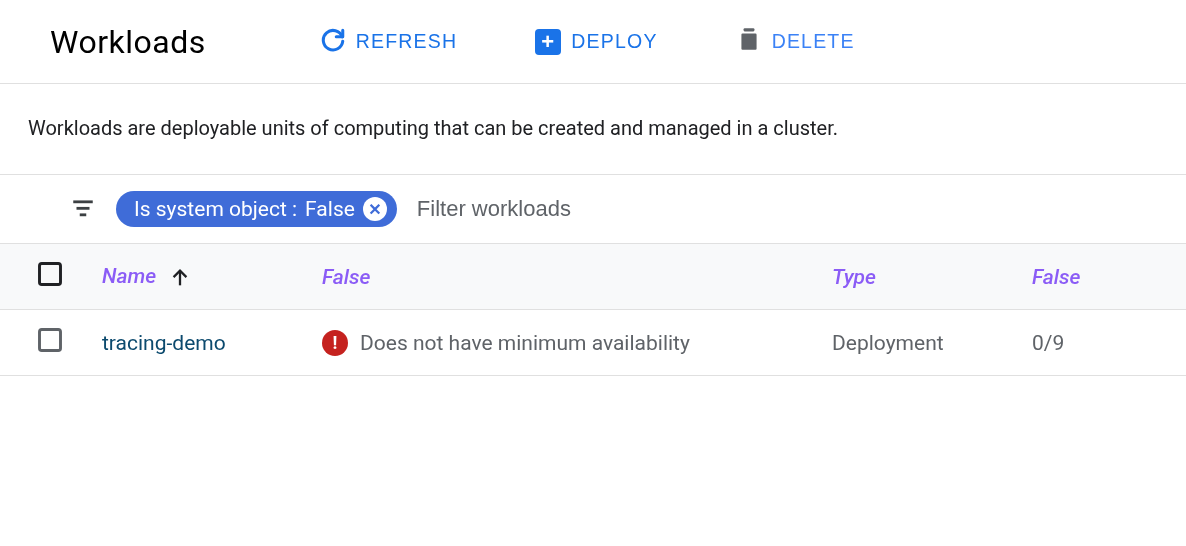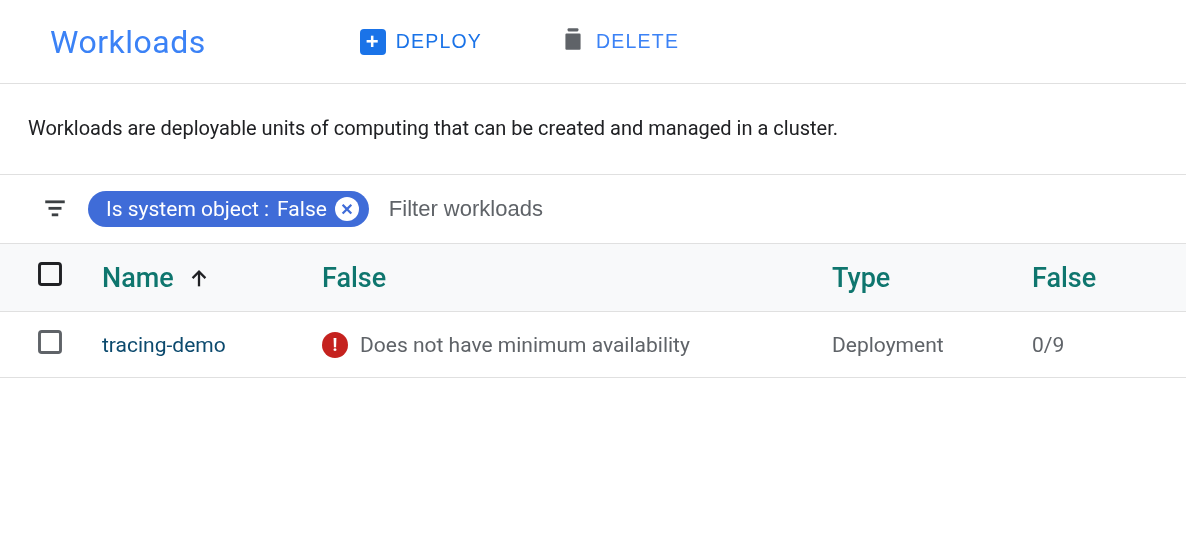--- a/index.html
+++ b/index.html
@@ -18,21 +18,21 @@
       display: flex;
       align-items: center;
       padding: 18px 50px 18px 50px;
       border-bottom: 1px solid #e0e0e0;
       gap: 10px;
     }
     .page-title {
       font-size: 32px;
       font-weight: 400;
       letter-spacing: 0.5px;
-      color: #3b82f6;
+      color: #000000;
       margin-right: 90px;
       text-align: center;
     }
     .toolbar-btn {
       display: inline-flex;
       align-items: center;
       gap: 10px;
       background: none;
       border: none;
       font-size: 19.5px;
@@ -69,20 +69,21 @@
       font-weight: 400;
       line-height: 1.6;
       color: #202124;
     }
 
     .filter-bar {
       display: flex;
       align-items: center;
       gap: 20px;
       padding: 16px 38px 16px 42px;
+      margin-left: 28px;
     }
     .filter-icon-svg { width: 26px; height: 26px; fill: #3c4043; }
     .chip {
       display: inline-flex;
       align-items: center;
       background: #3f6cd8;
       color: #fff;
       border-radius: 22px;
       padding: 6px 10px 6px 18px;
       font-size: 21px;
@@ -116,24 +117,25 @@
       width: 100%;
       border-collapse: collapse;
     }
     .workloads thead tr {
       background: #f8f9fa;
       border-top: 1px solid #e0e0e0;
       border-bottom: 1px solid #e0e0e0;
     }
     .workloads th {
       text-align: left;
-      font-size: 27px;
+      font-size: 21px;
       font-weight: 500;
-      color: #0f766e;
+      color: #8b5cf6;
       padding: 16px 12px;
+      font-style: italic;
     }
     .workloads td {
       font-size: 21px;
       font-weight: 400;
       color: #5f6368;
       padding: 16px 12px;
       border-bottom: 1px solid #e0e0e0;
     }
     .col-check { width: 90px; padding-left: 36px !important; }
     .col-name { width: 220px; }
@@ -157,20 +159,29 @@
       font-size: 18px;
       flex-shrink: 0;
     }
   </style>
 </head>
 <body>
 
 <div class="toolbar">
   <h1 class="page-title">Workloads</h1>
 
+  <button class="toolbar-btn btn-blue">
+    <span>
+      <svg class="icon-svg refresh-icon" viewBox="0 0 24 24" fill="none" stroke-width="2.8" stroke-linecap="round" stroke-linejoin="round">
+        <path d="M21 4 L21 10 L15 10" stroke="#1a73e8"></path>
+        <path d="M20.5 10 A9 9 0 1 0 21 14" stroke="#1a73e8"></path>
+      </svg>
+    </span>
+    <span>REFRESH</span>
+  </button>
 
   <button class="toolbar-btn btn-blue" style="margin-left: 40px;">
     <span class="deploy-icon-box">+</span>
     <span>DEPLOY</span>
   </button>
 
   <button class="toolbar-btn btn-gray" style="margin-left: 40px;">
     <span>
       <svg class="icon-svg delete-icon" viewBox="0 0 24 24">
         <rect x="7" y="2" width="10" height="3" rx="1"></rect>

